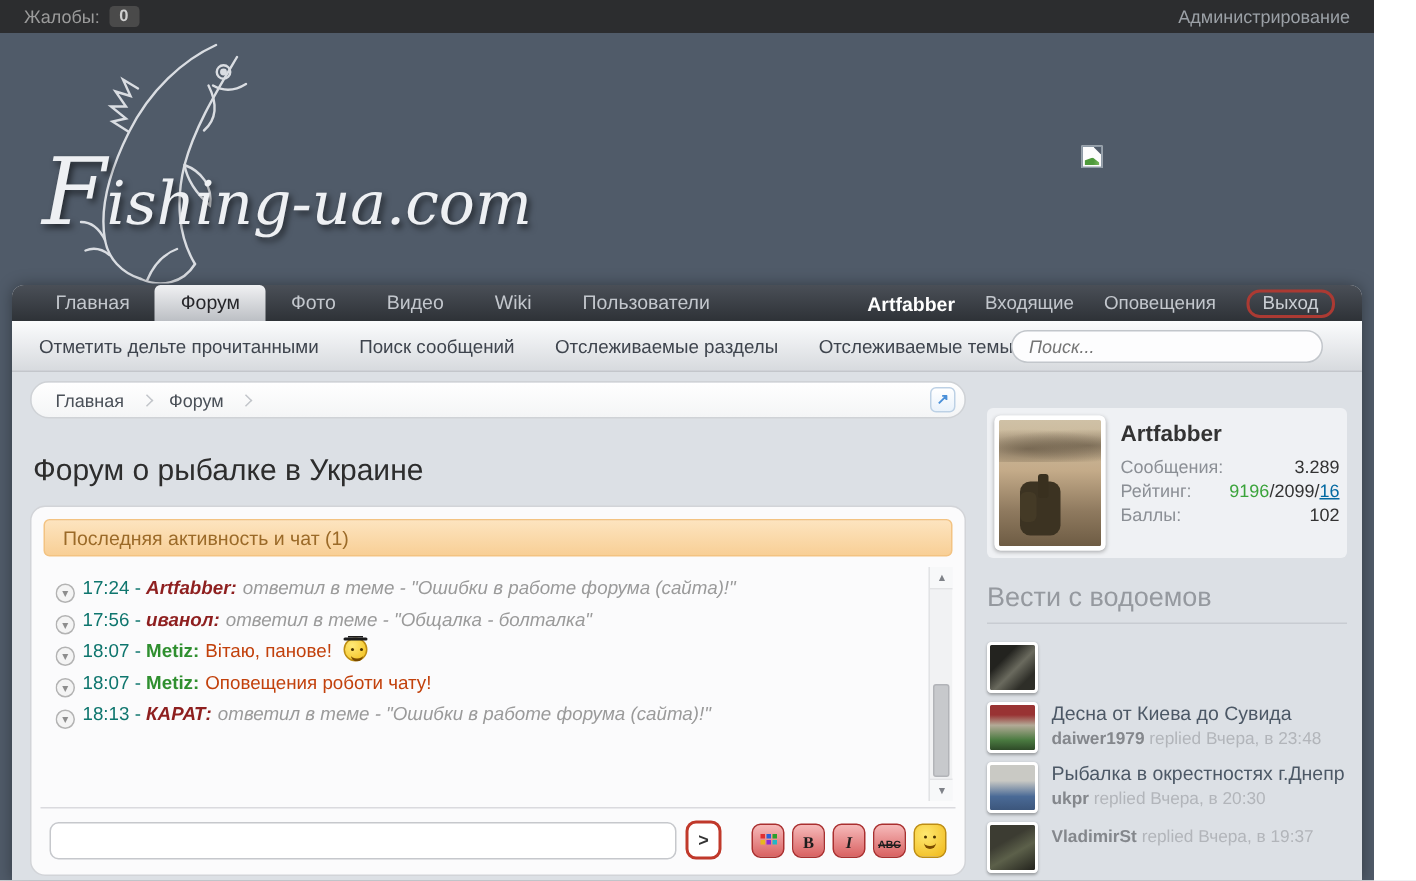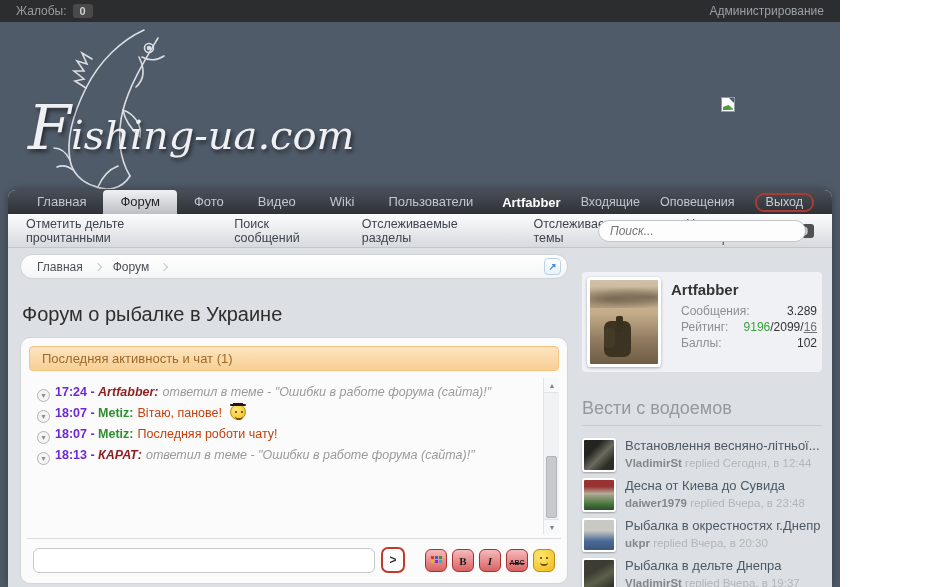--- a/index.html
+++ b/index.html
@@ -1,17 +1,17 @@
 <!DOCTYPE html>
 <html><head>
 <meta charset="utf-8">
 <style>
   * { margin:0; padding:0; box-sizing:border-box; }
   body { font-family:"Liberation Sans", sans-serif; }
-  #app { position:relative; width:840px; height:587px; overflow:hidden; background:#505b69; }
+  #app { position:relative; width:916px; height:587px; overflow:hidden; background:#505b69; }
 
   
   .topbar { position:absolute; top:0; left:0; right:0; height:22px; background:#2c2d2f;
             display:flex; align-items:center; padding:0 16px; z-index:30; }
   .topbar-label { color:#9b9b9b; font-size:12px; }
   .topbar-badge { background:#4a4a4a; color:#cfcfcf; font-size:11px; font-weight:bold;
                   border-radius:3px; padding:1px 7px; margin-left:6px; }
   .topbar-admin { margin-left:auto; color:#9ba0a6; font-size:12px; text-decoration:none; }
 
   
@@ -79,21 +79,21 @@
   .panel { margin-top:12px; background:#fbfbfc; border:1px solid #d2d4d8; border-radius:10px; padding:8px; }
   .panel-header { height:25px; background:linear-gradient(#fde4bf,#f8cf96); border:1px solid #f3c382;
                   border-radius:4px; color:#9b6a28; font-size:13px; line-height:23px; padding-left:12px; }
   .chat-list { position:relative; margin-top:7px; height:156px; padding:4px 24px 0 8px;
                font-size:12.5px; line-height:21px; overflow:hidden; }
   .msg { white-space:nowrap; overflow:hidden; }
   .msg-arrow-icon { display:inline-block; width:13px; height:13px; border:1px solid #b3b3b3;
                     border-radius:50%; color:#8d8d8d; font-size:8px; line-height:12px;
                     text-align:center; vertical-align:-2px; margin-right:5px; background:#f4f4f4; }
   .msg-arrow-icon::before { content:"\25BE"; }
-  .time { color:#6d28d9;font-weight:bold; }
+  .time { color:#0f766e; }
   .time::after { content:" - "; }
   .uname { font-weight:bold; }
   .uname::after { content:":"; }
   .uname.maroon { color:#8e1f1f; }
   .uname.green { color:#2f8f2f; }
   .msg .body { margin-left:4px; color:#c2410c; }
   .msg.reply .uname, .msg.reply .body { font-style:italic; }
   .msg.reply .body { color:#9a9a9a; }
 
   
@@ -150,29 +150,29 @@
       box-shadow:0 1px 3px rgba(0,0,0,.3); overflow:hidden; flex:none;
       background:linear-gradient(#cfc1a6 0%, #c4ab89 40%, #8f7a5f 72%, #6e5c44 100%); }
   .profile-avatar::before { content:""; position:absolute; left:-8px; top:6px; width:90px; height:22px;
       background:radial-gradient(ellipse at 30% 60%, rgba(74,62,46,.55), transparent 70%),
                  radial-gradient(ellipse at 75% 50%, rgba(74,62,46,.5), transparent 70%); }
   .profile-avatar::after { content:""; position:absolute; left:26px; top:36px; width:7px; height:16px;
       background:#39301f; border-radius:2px;
       box-shadow:-10px 14px 0 2px #443a26, -2px 15px 0 10px #3c3322; }
   .profile-info { flex:1; padding-top:4px; }
   .profile-name { font-size:15px; font-weight:bold; color:#333; margin-bottom:5px; }
-  .stat-row { display:flex; justify-content:space-between; font-size:12px; line-height:16px;margin-left:10px; }
+  .stat-row { display:flex; justify-content:space-between; font-size:12px; line-height:16px; }
   .stat-label { color:#8b8f95; }
   .stat-value { color:#333; }
   .rating-pos { color:#3aa33a; }
   .rating-pos::after, .rating-mid::after { content:"/"; color:#333; }
   .rating-mid { color:#333; }
-  .rating-neg { color:#737373;text-decoration:underline; }
-
-  .side-title { margin-top:26px; font-size:18px; color:#95999f; font-weight:normal;
+  .rating-neg { color:#0369a1;text-decoration:underline; }
+
+  .side-title { margin-top:16px; font-size:18px; color:#95999f; font-weight:normal;
                 padding-bottom:6px; border-bottom:1px solid #c8ccd2; }
   .news-list { margin-top:12px; }
   .news-item { display:flex; gap:9px; margin-bottom:6px; height:34px; cursor:pointer; }
   .news-thumb { width:34px; height:34px; border:2px solid #fff; border-radius:3px; flex:none;
                 box-shadow:0 1px 2px rgba(0,0,0,.3); }
   .thumb-1 { background:linear-gradient(135deg,#23231f 30%, #6a6a5e 55%, #2e2e28 80%); }
   .thumb-2 { background:linear-gradient(180deg,#993333 22%, #b3aa97 45%, #4a7a40 78%, #2e4a28); }
   .thumb-3 { background:linear-gradient(180deg,#c9c9c4 35%, #4a6a96 70%, #3c567c); }
   .thumb-4 { background:linear-gradient(150deg,#3c3c32 35%, #5c604a 60%, #23231d); }
   .news-body { min-width:0; }
@@ -293,27 +293,30 @@
             <div class="chat-scrollbar">
               <span class="scroll-btn up"></span>
               <span class="scroll-thumb"></span>
               <span class="scroll-btn down"></span>
             </div>
 
               <div class="msg reply">
                 <span class="msg-arrow-icon"></span><span class="time">17:24</span><span class="uname maroon"><a href="#" style="color:inherit;text-decoration:none">Artfabber</a></span><span class="body">ответил в теме - "Ошибки в работе форума (сайта)!"</span>
               </div>
 
+              <div class="msg reply">
+                <span class="msg-arrow-icon"></span><span class="time">17:56</span><span class="uname maroon"><a href="#" style="color:inherit;text-decoration:none">иванол</a></span><span class="body">ответил в теме - "Общалка - болталка"</span>
+              </div>
 
               <div class="msg chat">
                 <span class="msg-arrow-icon"></span><span class="time">18:07</span><span class="uname green"><a href="#" style="color:inherit;text-decoration:none">Metiz</a></span><span class="body">Вітаю, панове!</span><span class="smiley-hat"><span class="hat"></span><span class="eyes"></span></span>
               </div>
 
               <div class="msg chat">
-                <span class="msg-arrow-icon"></span><span class="time">18:07</span><span class="uname green"><a href="#" style="color:inherit;text-decoration:none">Metiz</a></span><span class="body">Последняя роботи чату!</span>
+                <span class="msg-arrow-icon"></span><span class="time">18:07</span><span class="uname green"><a href="#" style="color:inherit;text-decoration:none">Metiz</a></span><span class="body">Оповещения роботи чату!</span>
               </div>
 
 
               <div class="msg reply">
                 <span class="msg-arrow-icon"></span><span class="time">18:13</span><span class="uname maroon"><a href="#" style="color:inherit;text-decoration:none">КАРАТ</a></span><span class="body">ответил в теме - "Ошибки в работе форума (сайта)!"</span>
               </div>
 
             </div>
 
           <div class="chat-divider"></div>
@@ -365,24 +368,20 @@
             </div>
           </div>
         </div>
 
         <h2 class="side-title">Вести с водоемов</h2>
 
         <div class="news-list">
 
             <div class="news-item">
               <span class="news-thumb thumb-1"></span>
-              <span class="news-body">
-                <a href="#" class="news-title">Встановлення весняно-літньої...</a>
-                <span class="news-meta"><b class="news-user">VladimirSt</b> <span>replied Сегодня, в 12:44</span></span>
-              </span>
             </div>
 
             <div class="news-item">
               <span class="news-thumb thumb-2"></span>
               <span class="news-body">
                 <a href="#" class="news-title">Десна от Киева до Сувида</a>
                 <span class="news-meta"><b class="news-user">daiwer1979</b> <span>replied Вчера, в 23:48</span></span>
               </span>
             </div>
 
@@ -390,21 +389,20 @@
               <span class="news-thumb thumb-3"></span>
               <span class="news-body">
                 <a href="#" class="news-title">Рыбалка в окрестностях г.Днепр</a>
                 <span class="news-meta"><b class="news-user">ukpr</b> <span>replied Вчера, в 20:30</span></span>
               </span>
             </div>
 
             <div class="news-item">
               <span class="news-thumb thumb-4"></span>
               <span class="news-body">
-                <a href="#" class="news-title">Рыбалка в дельте Днепра</a>
                 <span class="news-meta"><b class="news-user">VladimirSt</b> <span>replied Вчера, в 19:37</span></span>
               </span>
             </div>
 
           </div>
 
       </div>
     </div>
   </div>
 </div>

